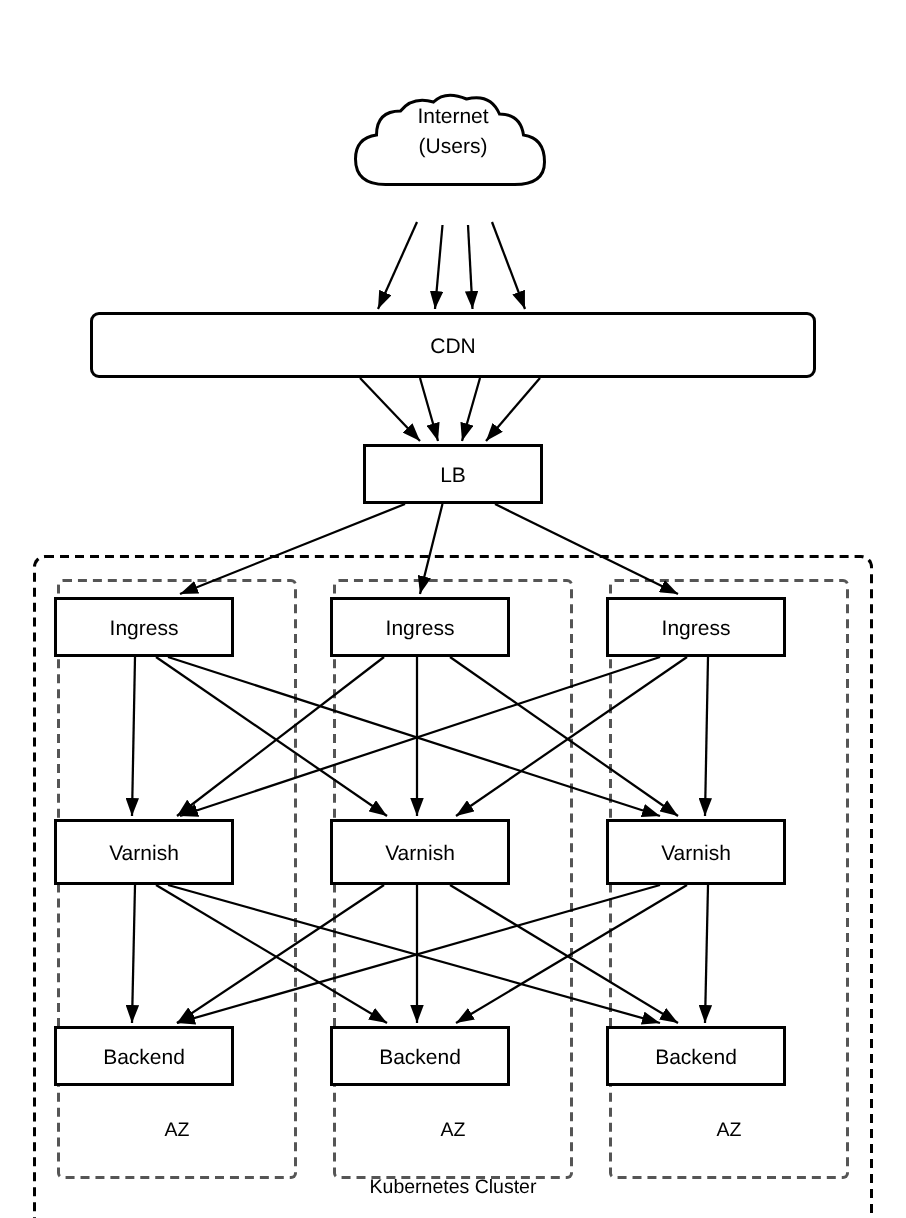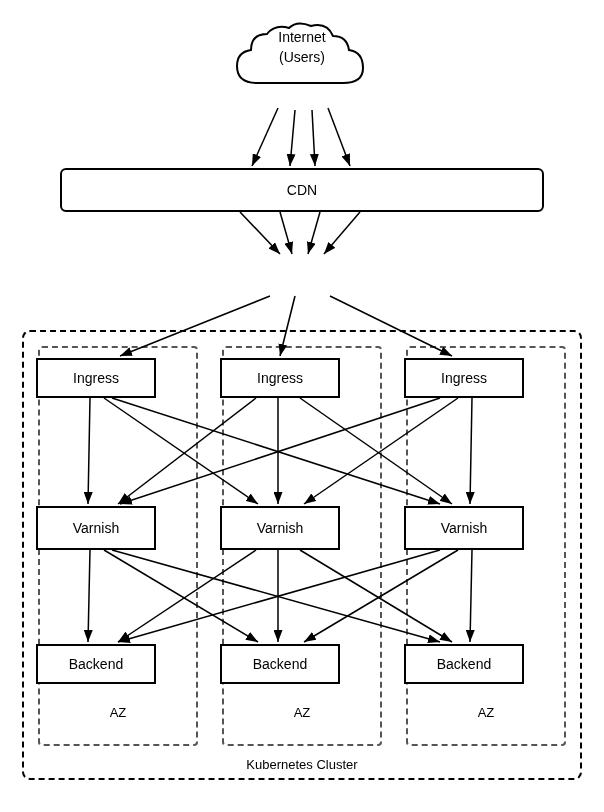--- a/index.html
+++ b/index.html
@@ -10,20 +10,21 @@
       font-family: Arial, sans-serif;
       font-size: 14px;
       overflow: hidden;
       position: relative;
     }
 
     .diagram-container {
       width: 604px;
       height: 724px;
       position: relative;
+      margin-top: 40px;
     }
 
     
     .cloud {
       position: absolute;
       left: 50%;
       transform: translateX(-50%);
       top: 18px;
       width: 150px;
       height: 90px;
@@ -73,21 +74,21 @@
       left: 22px;
       top: 330px;
       width: 560px;
       height: 450px;
       border: 2px dashed #000;
       border-radius: 8px;
     }
 
     .az-label-main {
       position: absolute;
-      bottom: 6px;
+      bottom: 20px;
       left: 50%;
       transform: translateX(-50%);
       font-size: 13px;
       white-space: nowrap;
     }
 
     
     .az-col {
       position: absolute;
       border: 2px dashed #555;
@@ -156,20 +157,23 @@
 
   <div class="cloud-label">
     <span>Internet</span><br>
     <span>(Users)</span>
   </div>
 
   <div class="box box-cdn">
     <span>CDN</span>
   </div>
 
+  <div class="box box-lb">
+    <span>LB</span>
+  </div>
 
   <div class="az-outer">
     <span class="az-label-main">Kubernetes Cluster</span>
 
     <div class="az-col az-col-1">
       <span class="az-inner-label">AZ</span>
     </div>
 
     <div class="az-col az-col-2">
       <span class="az-inner-label">AZ</span>

